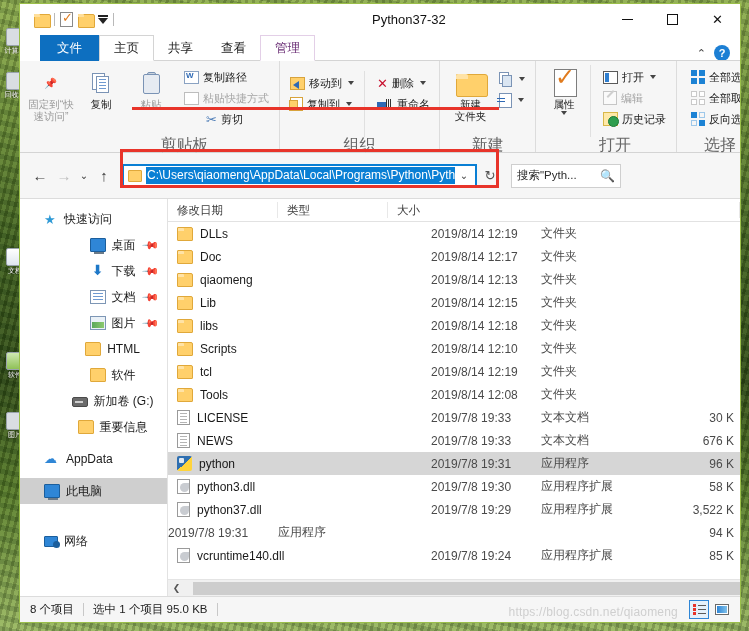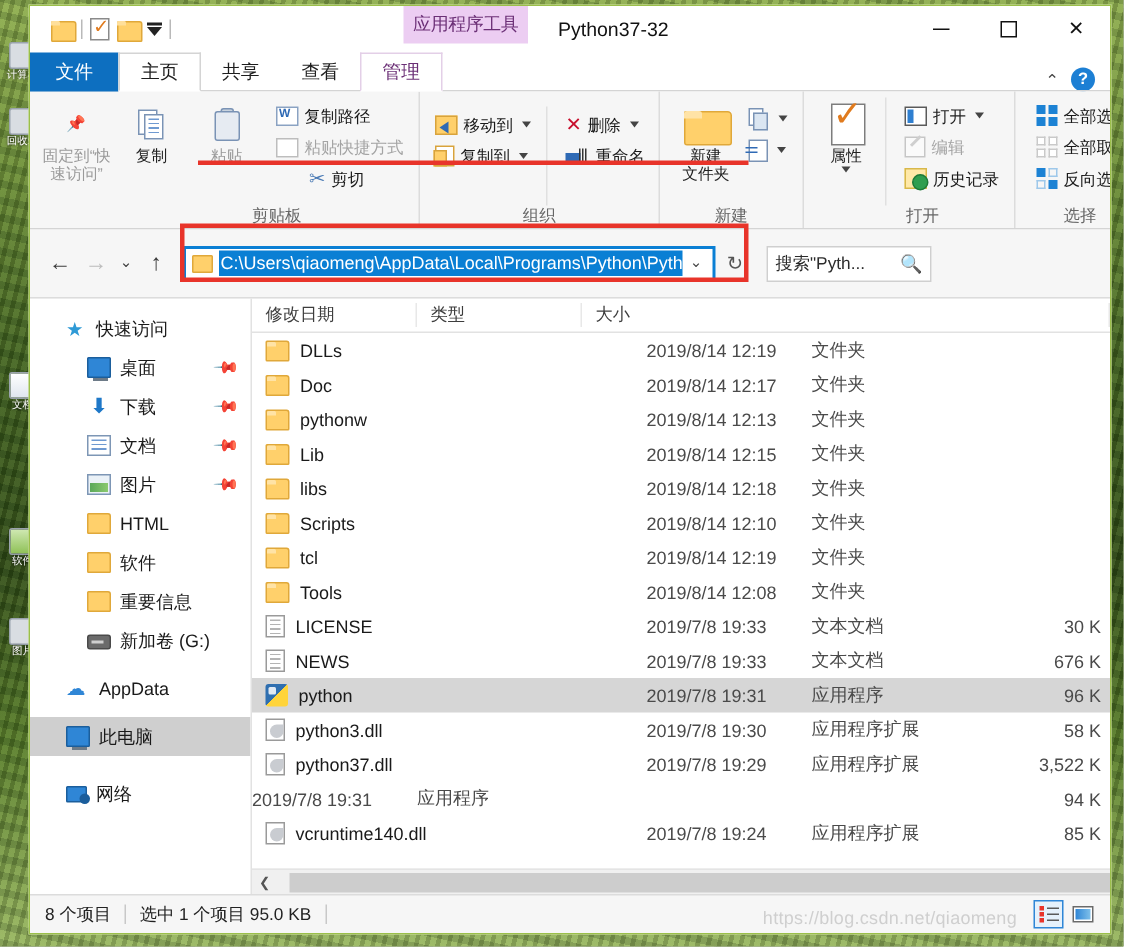--- a/index.html
+++ b/index.html
@@ -82,21 +82,21 @@
   .wbtn{
     width:45px;height:30px;display:flex;align-items:center;justify-content:center;
     font-size:13px;color:#111;
   }
   .wbtn.min span{ display:block;width:11px;height:1px;background:#111; }
   .wbtn.max span{ display:block;width:11px;height:11px;border:1px solid #111; }
 
   
   .tabstrip{
     height:27px; display:flex; align-items:flex-end; position:relative;
-    background:#ffffff; flex:none;
+    background:#ffffff; flex:none;margin-left:20px;
   }
   .tabstrip:after{
     content:""; position:absolute; left:0; right:0; bottom:0; height:1px; background:#d4d4d4;
   }
   .tab{
     height:25px; padding:4px 14px; display:flex;align-items:center;justify-content:center;
     font-size:12.5px; color:#1d1d1d; position:relative; z-index:2;
   }
   .tab.file{ background:#0d6fc0; color:#fff; height:26px; padding:0 17px; }
   .tab.sel{ background:#fff; border:1px solid #d4d4d4; border-bottom:1px solid #fff; height:26px; }
@@ -109,21 +109,21 @@
   }
 
   
   .ribbon{
     height:92px; background:#f6f6f6; border-bottom:1px solid #d4d4d4;
     display:flex; flex:none; position:relative;
   }
   .rgroup{ position:relative; display:flex; flex-direction:column; border-right:1px solid #dcdcdc; }
   .rgroup .body{ flex:1; display:flex; padding:4px 6px 0; }
   .rgroup .gname{
-    height:15px; text-align:center; font-size:11px; color:#666; line-height:15px;
+    height:15px; text-align:center; font-size:16px; color:#666; line-height:15px;
   }
   .bigbtn{
     width:54px; display:flex;flex-direction:column;align-items:center;justify-content:flex-start;
     padding-top:3px; font-size:10.5px; color:#222; text-align:center; line-height:1.15;
   }
   .bigbtn.dim{ color:#9a9a9a; }
   .bigbtn .gi{ height:30px; display:flex;align-items:center;justify-content:center; }
   .smallcol{ display:flex; flex-direction:column; justify-content:flex-start; gap:1px; padding-top:2px;}
   .smallbtn{
     height:20px; display:flex;align-items:center; gap:4px; padding:0 4px;
@@ -244,21 +244,21 @@
   
   .main{ flex:1; display:flex; min-height:0; }
   .nav{
     width:148px; background:#fff; border-right:1px solid #e2e2e2; padding-top:7px; flex:none;
     overflow:hidden;
   }
   .navitem{
     height:26px; display:flex; align-items:center; gap:6px; padding-left:24px; font-size:12px; color:#1a1a1a;
     position:relative;
   }
-  .navitem.lvl2{ padding-left:38px; }
+  .navitem.lvl2{ padding-left:38px;justify-content:center; }
   .navitem.sel{ background:#cfcfcf; }
   .navitem .pin{ position:absolute; right:9px; color:#8a8a8a; font-size:11px; transform:rotate(45deg); }
   .ni{ width:16px;height:14px;flex:none;position:relative;}
   .ni.star{ color:#2f9ad6;font-size:13px;background:none;width:14px;}
   .ni.desktop{ background:#2f86d6;border:1px solid #1b5e9c;border-radius:1px; }
   .ni.desktop:after{content:"";position:absolute;left:3px;bottom:-3px;width:10px;height:2px;background:#6d7b88;}
   .ni.download{ background:none;color:#1e78c8;font-size:14px;text-align:center;line-height:13px;font-weight:bold;}
   .ni.doc{ background:#fff;border:1px solid #7d96b5;}
   .ni.doc:after{content:"";position:absolute;left:2px;top:2px;right:2px;height:9px;background:repeating-linear-gradient(#6f9ad1 0 1px,transparent 1px 3px);}
   .ni.pic{ background:#eaf1f7;border:1px solid #7d96b5;}
@@ -365,21 +365,20 @@
       <span class="sep"></span>
       <span class="ic-prop"></span>
       <span class="ic-folder"></span>
       <span class="ic-caret-wrap">
         <span class="bar"></span>
           <span class="ic-caret"></span>
       </span>
       <span class="sep"></span>
     </div>
 
-    <div class="ctx-tabhdr">应用程序工具</div>
 
     <div class="wintitle">Python37-32</div>
 
     <div class="wbtns">
       <div class="wbtn min">
           <span></span>
         </div>
       <div class="wbtn max">
           <span></span>
         </div>
@@ -601,36 +600,36 @@
       </div>
       <div class="navitem lvl2">
         <span class="ni folder"></span>
         <span>HTML</span>
       </div>
       <div class="navitem lvl2">
         <span class="ni folder"></span>
         <span>软件</span>
       </div>
       <div class="navitem lvl2">
+        <span class="ni drive"></span>
+        <span>新加卷 (G:)</span>
+      </div>
+      <div class="navitem lvl2">
         <span class="ni folder"></span>
         <span>重要信息</span>
-      </div>
-      <div class="navitem lvl2">
-        <span class="ni drive"></span>
-        <span>新加卷 (G:)</span>
       </div>
       <div class="navitem" style="margin-top:6px">
         <span class="ni cloud">☁</span>
         <span>AppData</span>
       </div>
       <div class="navitem sel" style="margin-top:6px">
         <span class="ni desktop"></span>
         <span>此电脑</span>
       </div>
-      <div class="navitem" style="margin-top:12px">
+      <div class="navitem" style="margin-top:24px">
         <span class="ni net"></span>
         <span>网络</span>
       </div>
     </div>
 
     <div class="filepane">
       <div class="colhdr">
         <div class="c-date">修改日期</div>
         <div class="c-type">类型</div>
         <div class="c-size">大小</div>
@@ -651,21 +650,21 @@
               <span class="fi folder"></span>
               <span>Doc</span>
             </span>
           <span class="dt">2019/8/14 12:17</span>
           <span class="tp">文件夹</span>
           <span class="sz"></span>
         </div>
         <div class="row">
           <span class="nm">
               <span class="fi folder"></span>
-              <span>pythonw</span>
+              <span>qiaomeng</span>
             </span>
           <span class="dt">2019/8/14 12:13</span>
           <span class="tp">文件夹</span>
           <span class="sz"></span>
         </div>
         <div class="row">
           <span class="nm">
               <span class="fi folder"></span>
               <span>Lib</span>
             </span>

